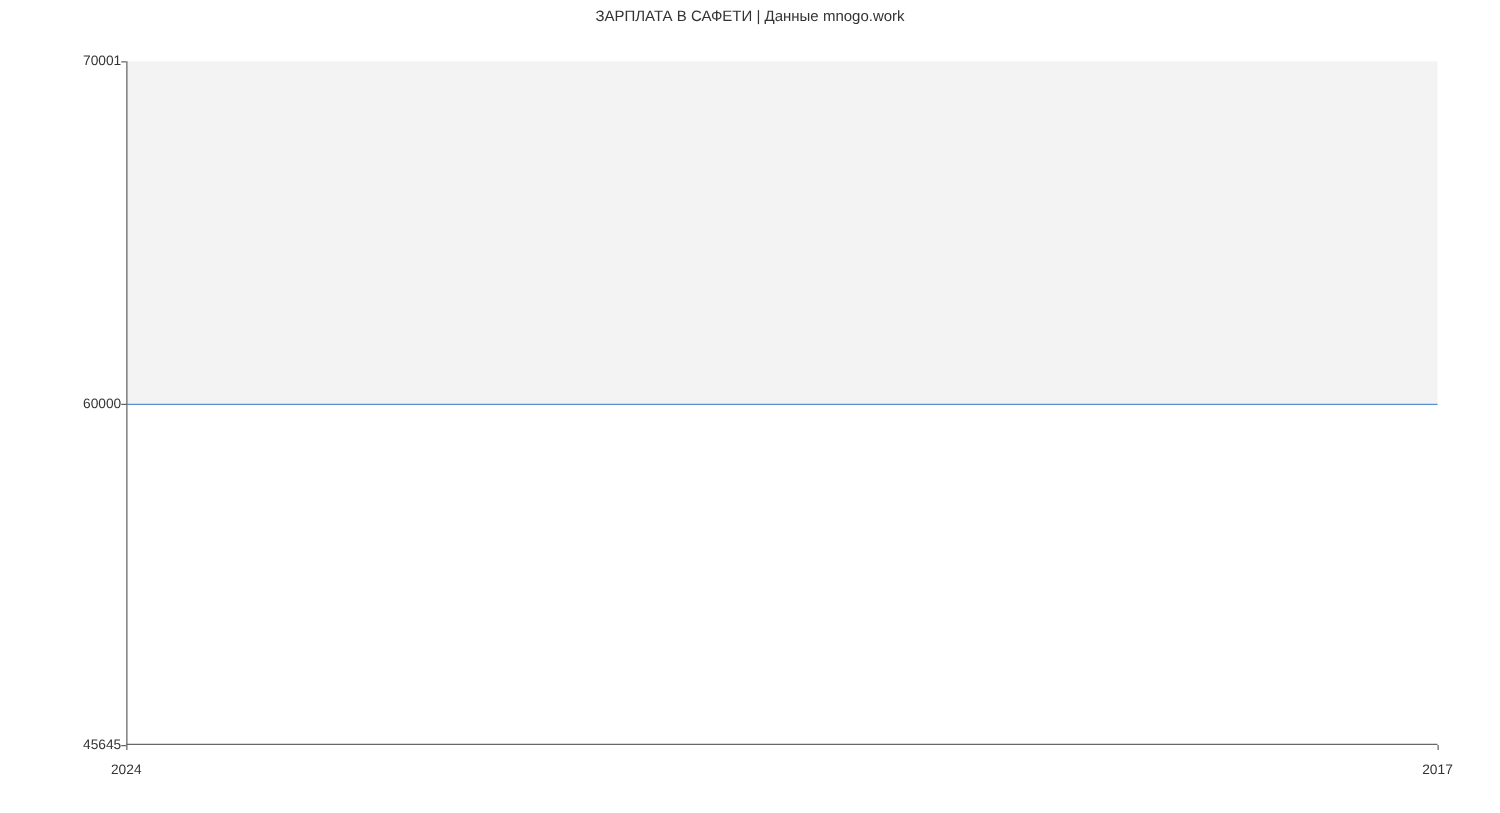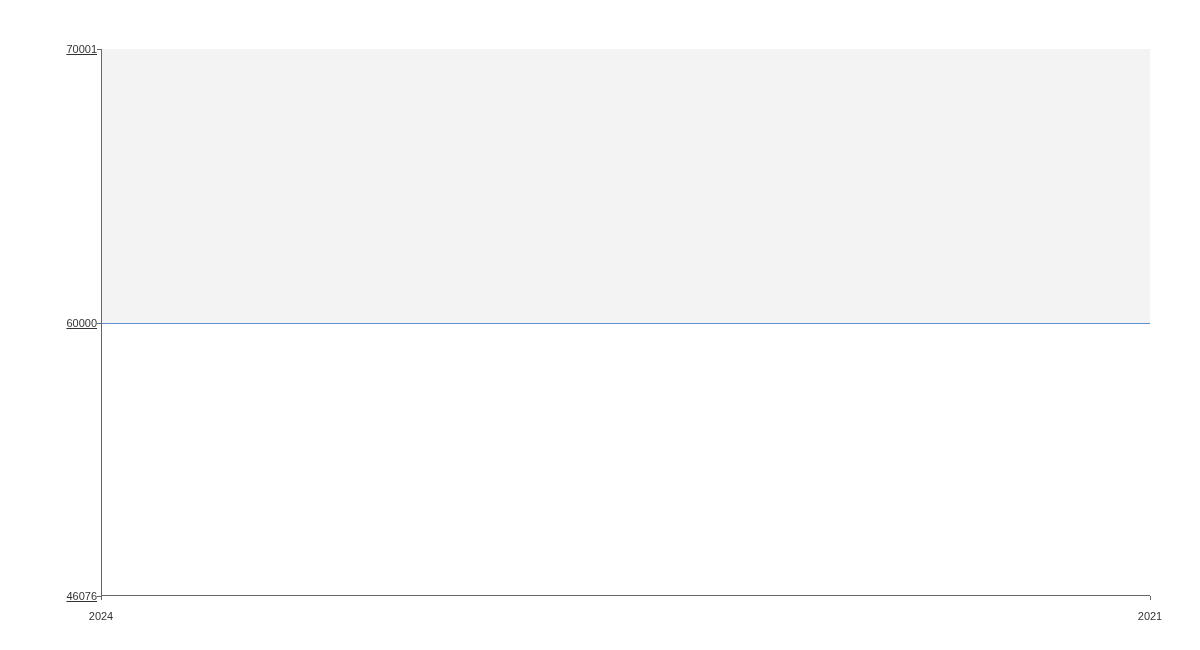--- a/index.html
+++ b/index.html
@@ -70,21 +70,20 @@
       top: 50%;
     }
     .y-tick {
       position: absolute;
       right: 1103px;
       font-size: 11px;
       color: #333333;
       transform: translateY(-50%);
       text-align: right;
       white-space: nowrap;
-      text-decoration: underline;
     }
     .y-tick-0 { top: 596px; }
     .y-tick-1 { top: 322.5px; }
     .y-tick-2 { top: 49px; }
     .y-tick-mark {
       position: absolute;
       left: 97px;
       width: 4px;
       height: 0;
       border-top: 1px solid #666666;
@@ -109,34 +108,35 @@
       width: 0;
       border-left: 1px solid #666666;
     }
     .x-tick-mark-0 { left: 101px; }
     .x-tick-mark-1 { left: 1150px; }
   </style>
 </head>
 <body>
 
 <div class="chart-container">
+  <div class="chart-title">ЗАРПЛАТА В  САФЕТИ | Данные mnogo.work</div>
 
   <div class="y-tick-mark y-tick-mark-0"></div>
   <div class="y-tick-mark y-tick-mark-1"></div>
   <div class="y-tick-mark y-tick-mark-2"></div>
 
-  <div class="y-tick y-tick-0">46076</div>
+  <div class="y-tick y-tick-0">45645</div>
   <div class="y-tick y-tick-1">60000</div>
   <div class="y-tick y-tick-2">70001</div>
 
   <div class="x-tick-mark x-tick-mark-0"></div>
   <div class="x-tick-mark x-tick-mark-1"></div>
 
   <div class="x-tick x-tick-0">2024</div>
-  <div class="x-tick x-tick-1">2021</div>
+  <div class="x-tick x-tick-1">2017</div>
 
   <div class="plot-area-wrapper">
     <div class="plot-fill"></div>
     <div class="data-line"></div>
     <div class="axis-line-left"></div>
     <div class="axis-line-bottom"></div>
   </div>
 </div>
 
 </body></html>

